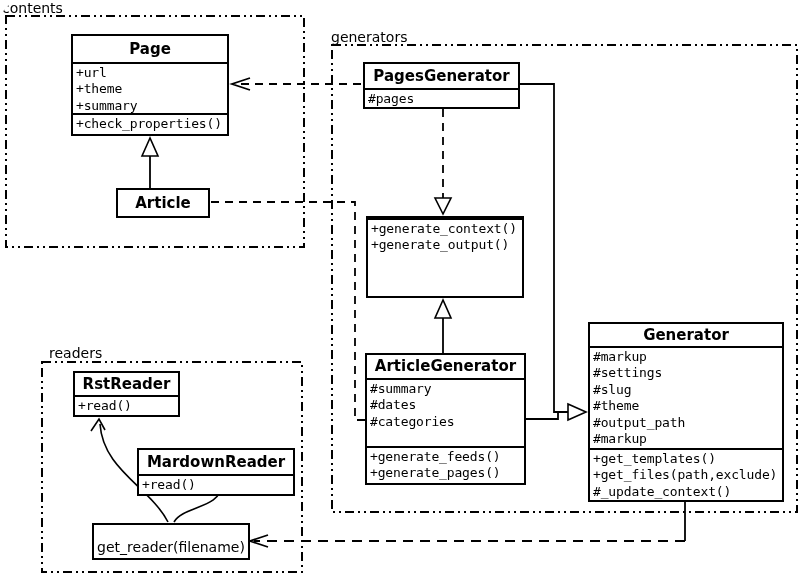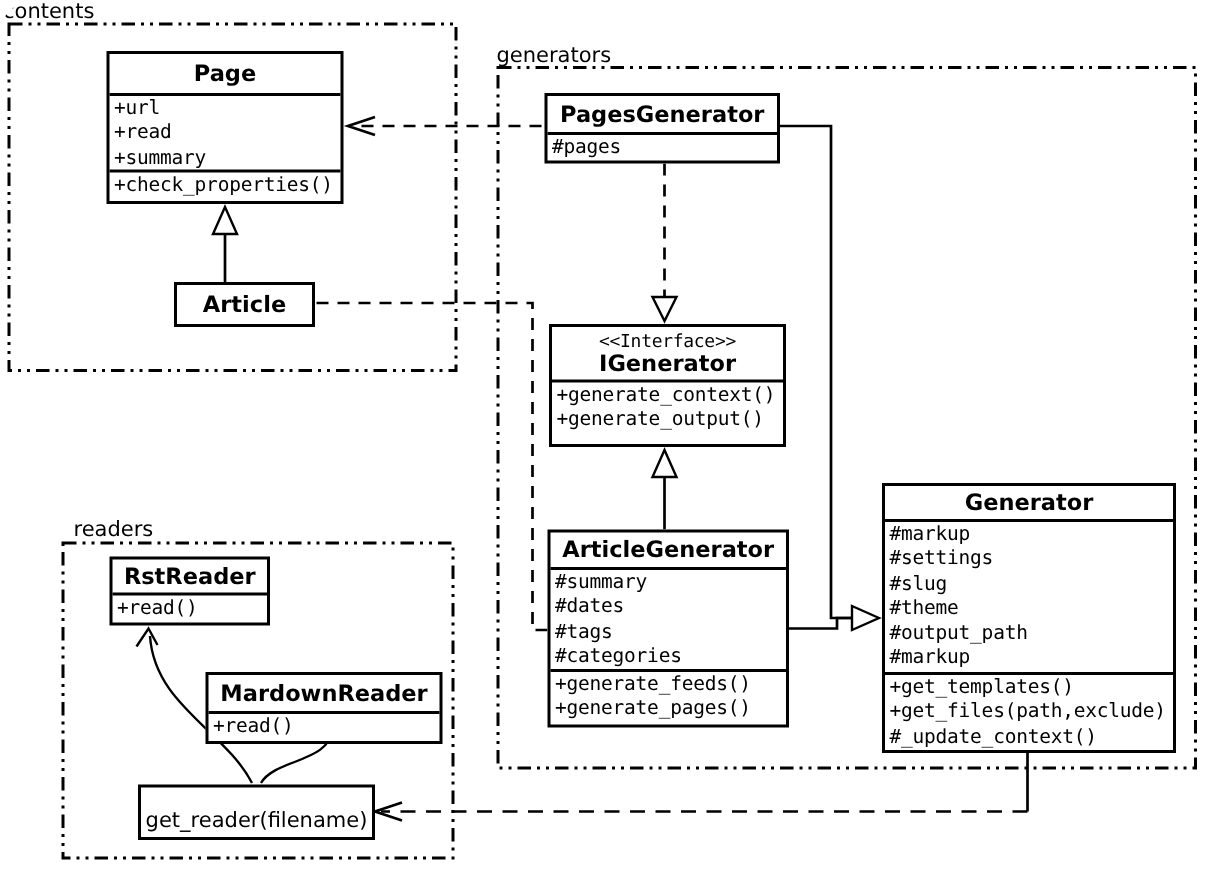--- a/index.html
+++ b/index.html
@@ -103,56 +103,51 @@
   </svg>
 
   <div class="plabel" style="left:2px; top:1px">contents</div>
   <div class="plabel" style="left:331px; top:30px">generators</div>
   <div class="plabel" style="left:49px; top:346px">readers</div>
 
   <div class="uml" style="left:71px; top:34px; width:158px; height:102px">
     <div class="t" style="height:26px">Page</div>
     <div class="sec" style="height:51px">
       <div class="ln">+url</div>
-      <div class="ln">+read</div>
+      <div class="ln">+theme</div>
       <div class="ln">+summary</div>
     </div>
     <div class="sec" style="height:21px">
       <div class="ln">+check_properties()</div>
     </div>
   </div>
 
   <div class="uml" style="left:116px; top:188px; width:94px; height:30px">
     <div class="t" style="height:26px">Article</div>
   </div>
 
   <div class="uml" style="left:363px; top:62px; width:157px; height:47px">
     <div class="t" style="height:24px">PagesGenerator</div>
     <div class="sec" style="height:19px">
       <div class="ln">#pages</div>
     </div>
   </div>
 
   <div class="uml" style="left:366px; top:216px; width:158px; height:82px">
-    <div class="t" style="height:35px">
-      <span class="st">&lt;&lt;Interface&gt;&gt;</span>
-      <span>IGenerator</span>
-    </div>
     <div class="sec" style="height:43px">
       <div class="ln">+generate_context()</div>
       <div class="ln">+generate_output()</div>
     </div>
   </div>
 
   <div class="uml" style="left:365px; top:353px; width:161px; height:132px">
     <div class="t" style="height:23px">ArticleGenerator</div>
     <div class="sec" style="height:68px">
       <div class="ln">#summary</div>
       <div class="ln">#dates</div>
-      <div class="ln">#tags</div>
       <div class="ln">#categories</div>
     </div>
     <div class="sec" style="height:37px">
       <div class="ln">+generate_feeds()</div>
       <div class="ln">+generate_pages()</div>
     </div>
   </div>
 
   <div class="uml" style="left:588px; top:322px; width:196px; height:180px">
     <div class="t" style="height:22px">Generator</div>

